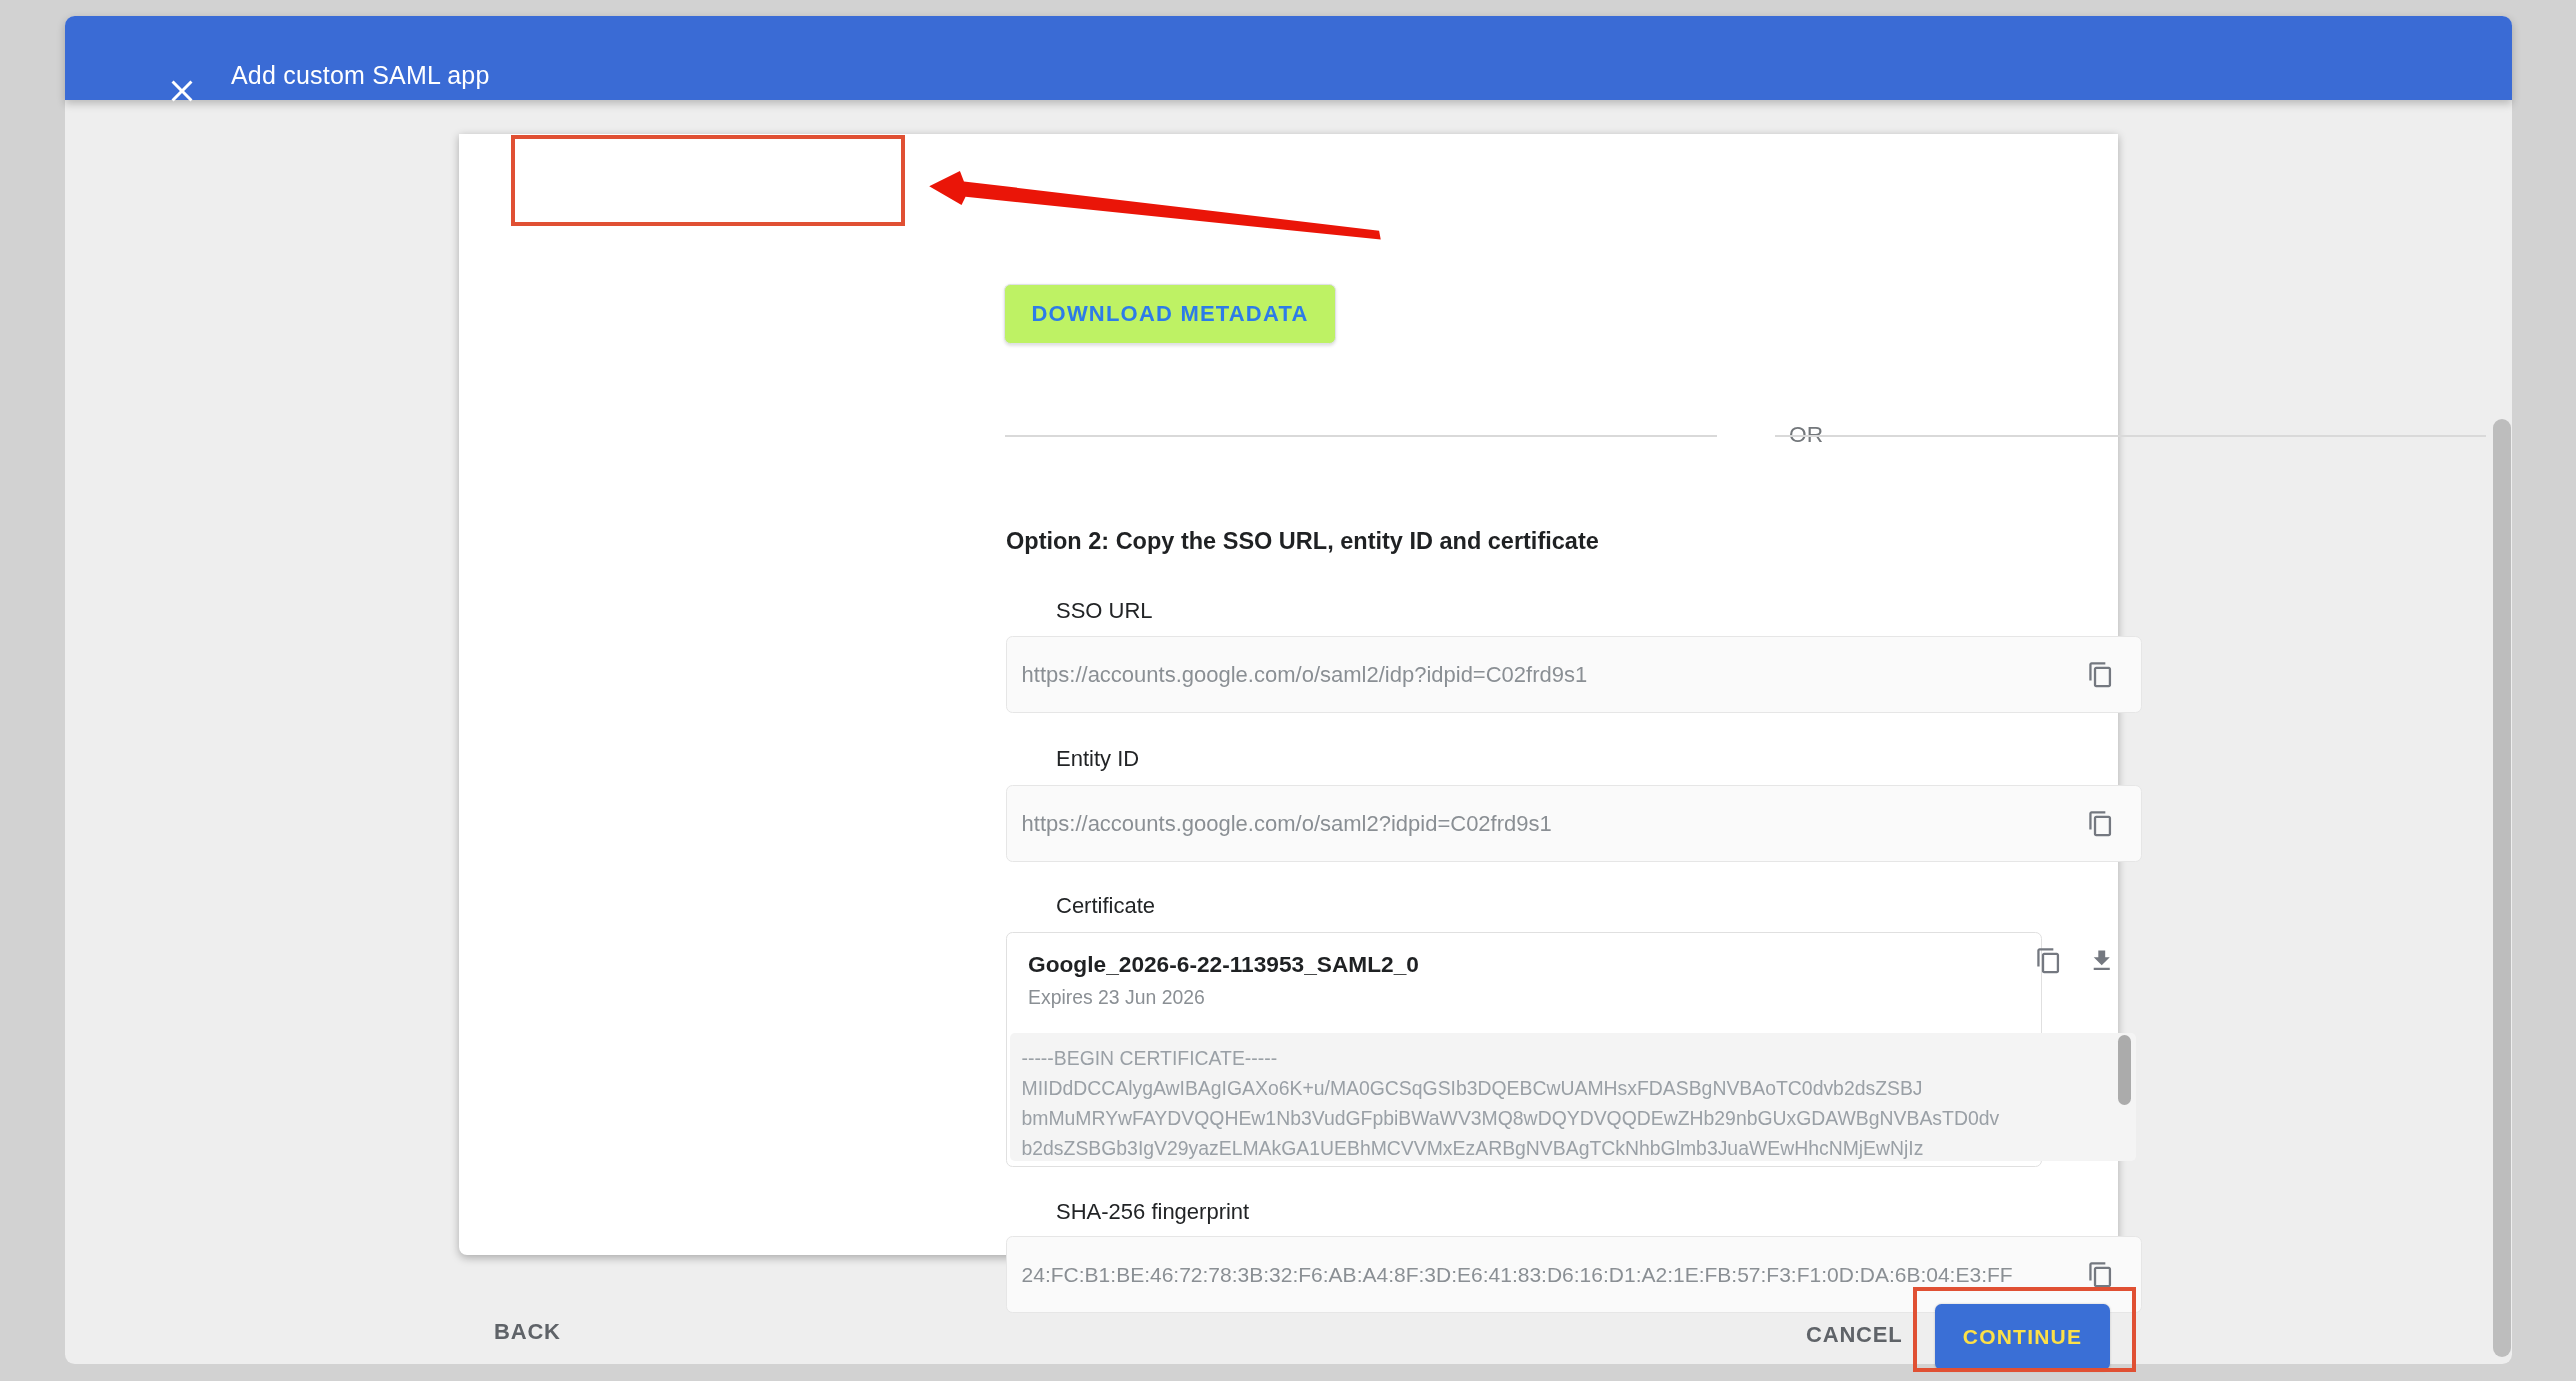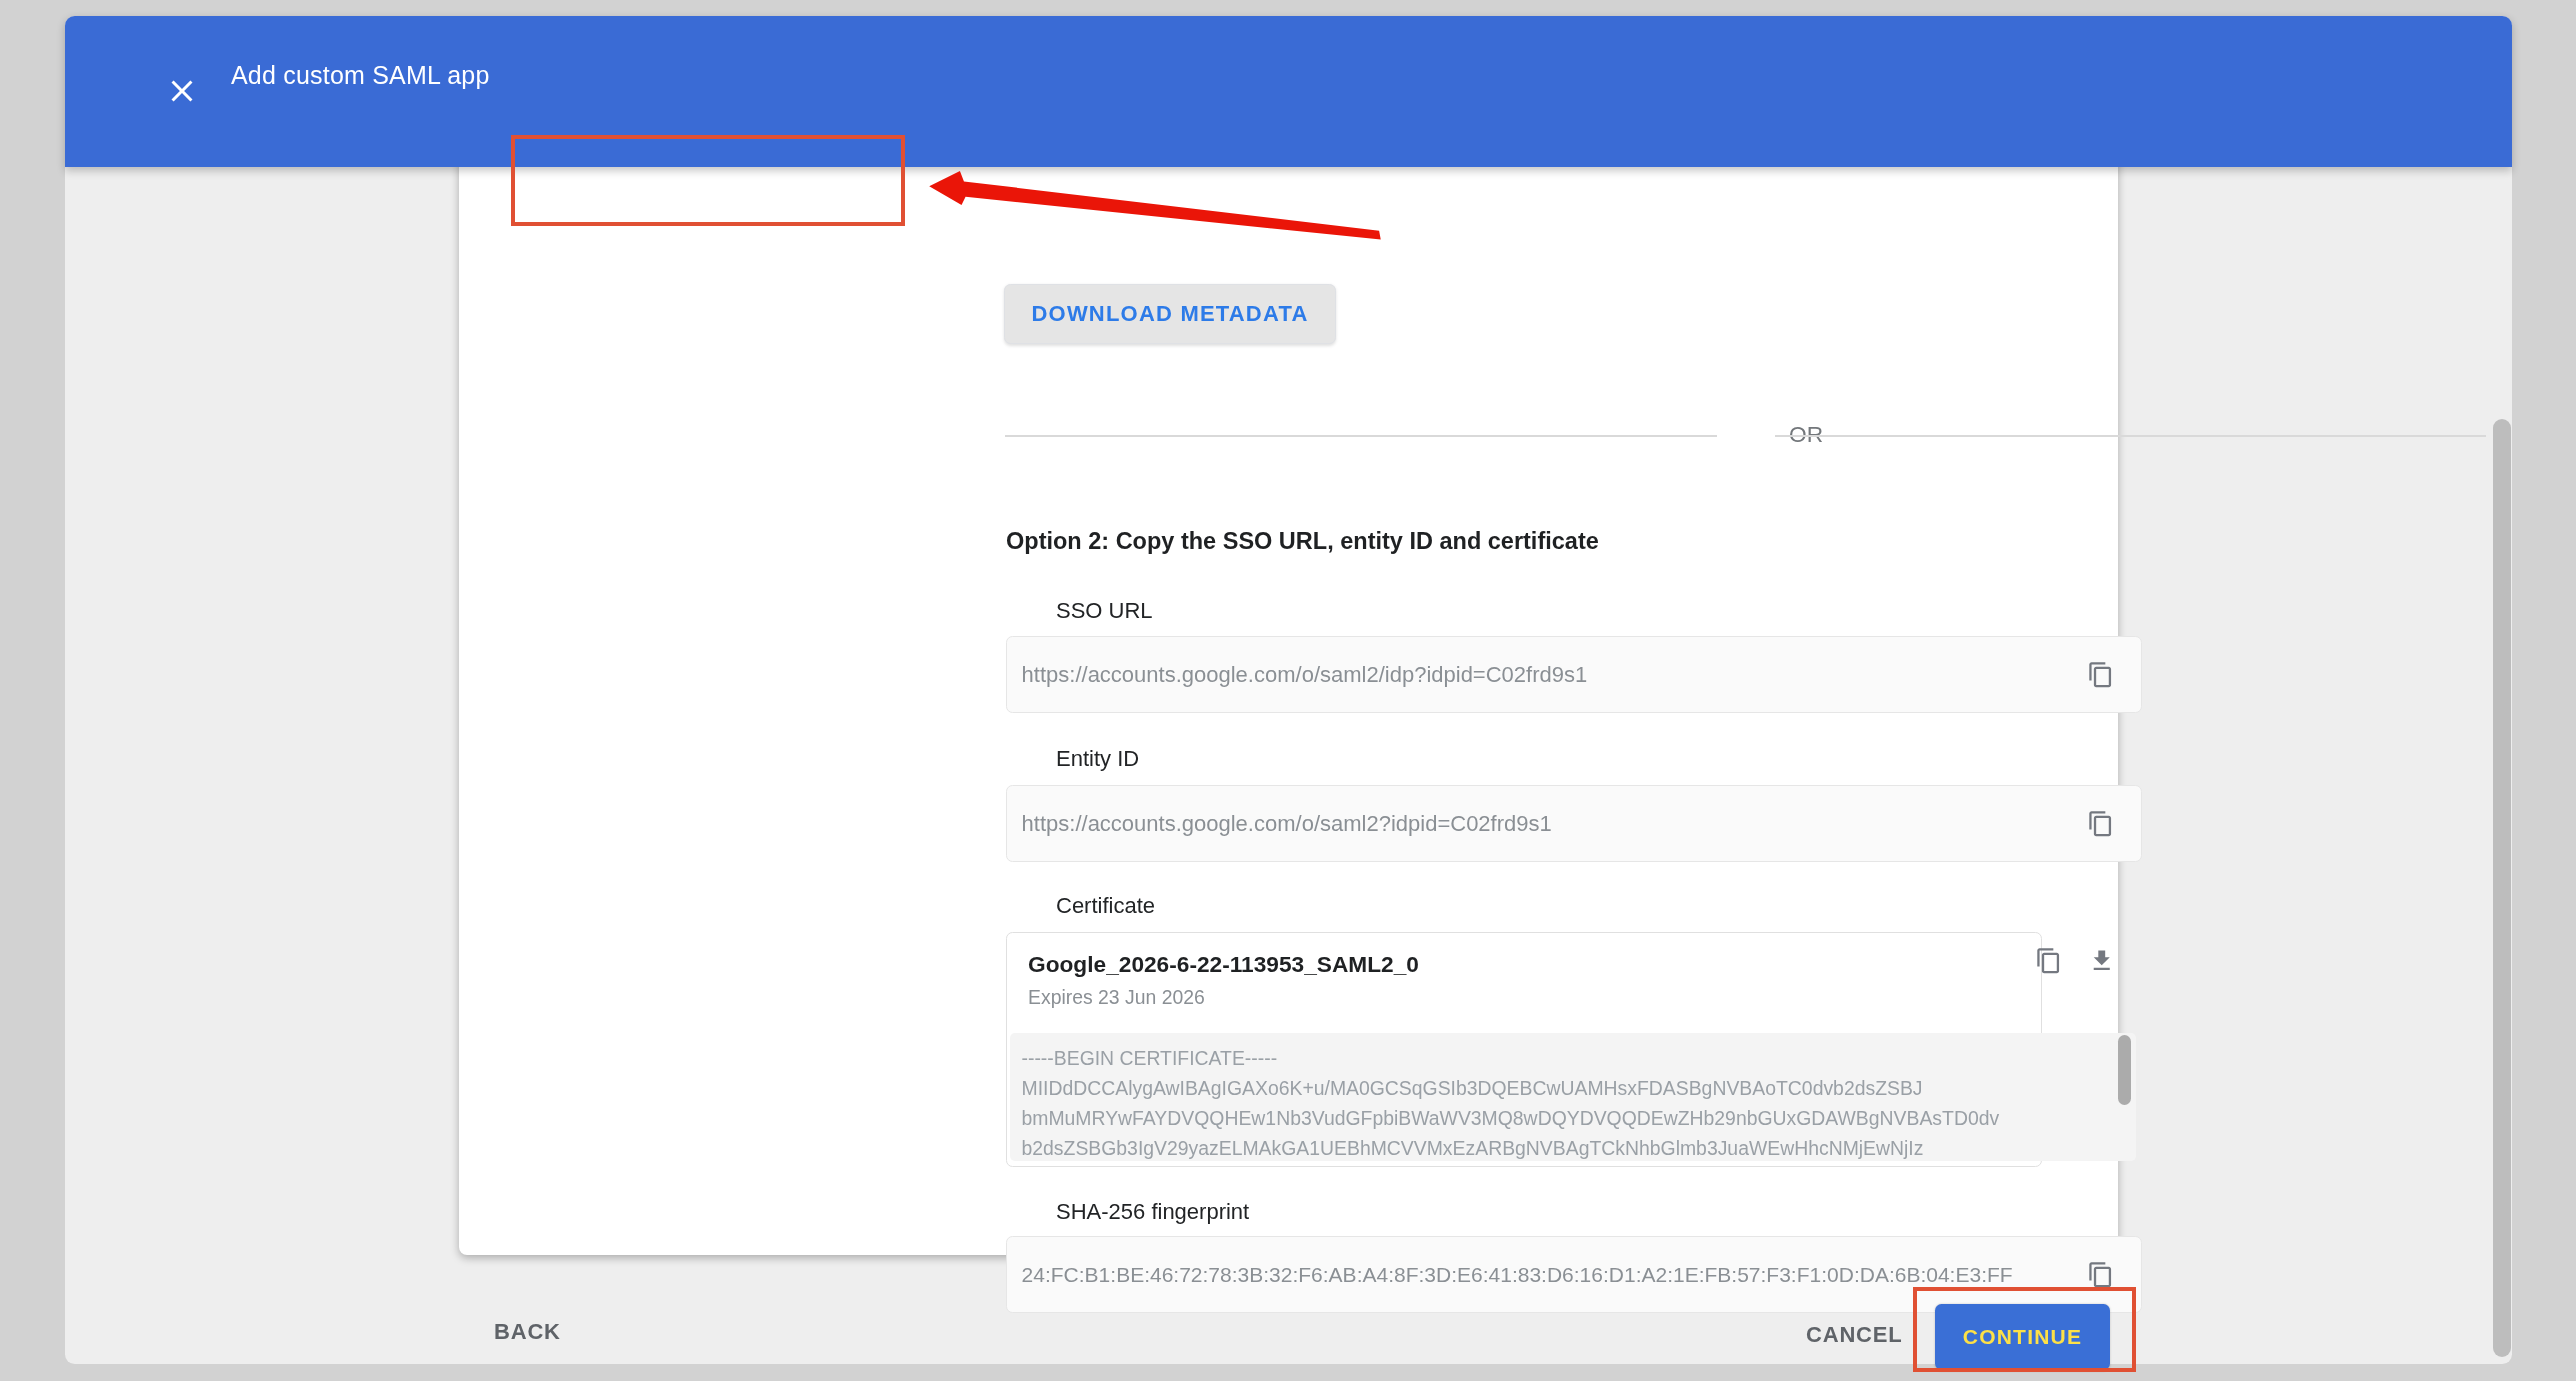--- a/index.html
+++ b/index.html
@@ -4,21 +4,21 @@
 <style>
   * { margin:0; padding:0; box-sizing:border-box; }
   html,body { width:2576px; height:1382px; background:#d2d2d2; font-family:"Liberation Sans", sans-serif; overflow:hidden; }
   #stage { position:relative; width:2576px; height:1382px; background:#d2d2d2; }
 
   
   #page { position:absolute; left:65px; top:16px; width:2447px; height:1348px;
           background:#eeeeee; border-radius:9.7px; }
 
   
-  #hdr { position:absolute; left:65px; top:16px; width:2447px; height:151px;
+  #hdr { position:absolute; left:65px; top:16px; width:2447px; height:84px;
          background:#3a6bd5; border-radius:9.7px 9.7px 0 0;
          box-shadow:0 3.2px 8px rgba(0,0,0,0.22); z-index:5;
          display:flex; align-items:center; }
   #hdr .close { position:absolute; left:99px; top:57px; width:36px; height:36px; cursor:pointer; }
   #hdr .close svg { width:36px; height:36px; fill:#ffffff; }
   #hdr .title { position:absolute; left:166px; top:0; height:118px; display:flex; align-items:center;
                 color:#ffffff; font-size:25px; letter-spacing:0.2px; }
 
   
   #panel { position:absolute; left:459px; top:134px; width:1659px; height:1121px;
@@ -26,21 +26,21 @@
            box-shadow:0 2.4px 8px rgba(0,0,0,0.28); z-index:2; }
 
   
   .red-box { position:absolute; border:4px solid #e05033; z-index:8; pointer-events:none; }
   #redbox-download { left:511px; top:135px; width:394px; height:91px; }
   #redbox-continue { left:1913px; top:1287px; width:223px; height:85px; }
   #annotation-arrow { position:absolute; left:898px; top:154px; width:518px; height:105px; z-index:9; pointer-events:none; }
 
   
   #btn-download { position:absolute; left:545px; top:150px; width:332px; height:60px;
-                  background:#e5e5e5; border:1.6px solid #dfe1e5; border-radius:6.5px;
+                  background:#bef264; border:1.6px solid #dfe1e5; border-radius:6.5px;
                   box-shadow:0 1.6px 3.2px rgba(0,0,0,0.12);
                   color:#2d7be8; font-size:22px; font-weight:bold; letter-spacing:1.2px;
                   display:flex; align-items:center; justify-content:center; cursor:pointer; z-index:6; }
 
   
   .divline { position:absolute; height:2.4px; background:#d9d9d9; top:301px; }
   #divline-l { left:546px; width:712px; }
   #divline-r { left:1316px; width:711px; }
   #or-label { position:absolute; left:1330px; top:287px; width:58px; 
               color:#73777b; font-size:22.7px; }

